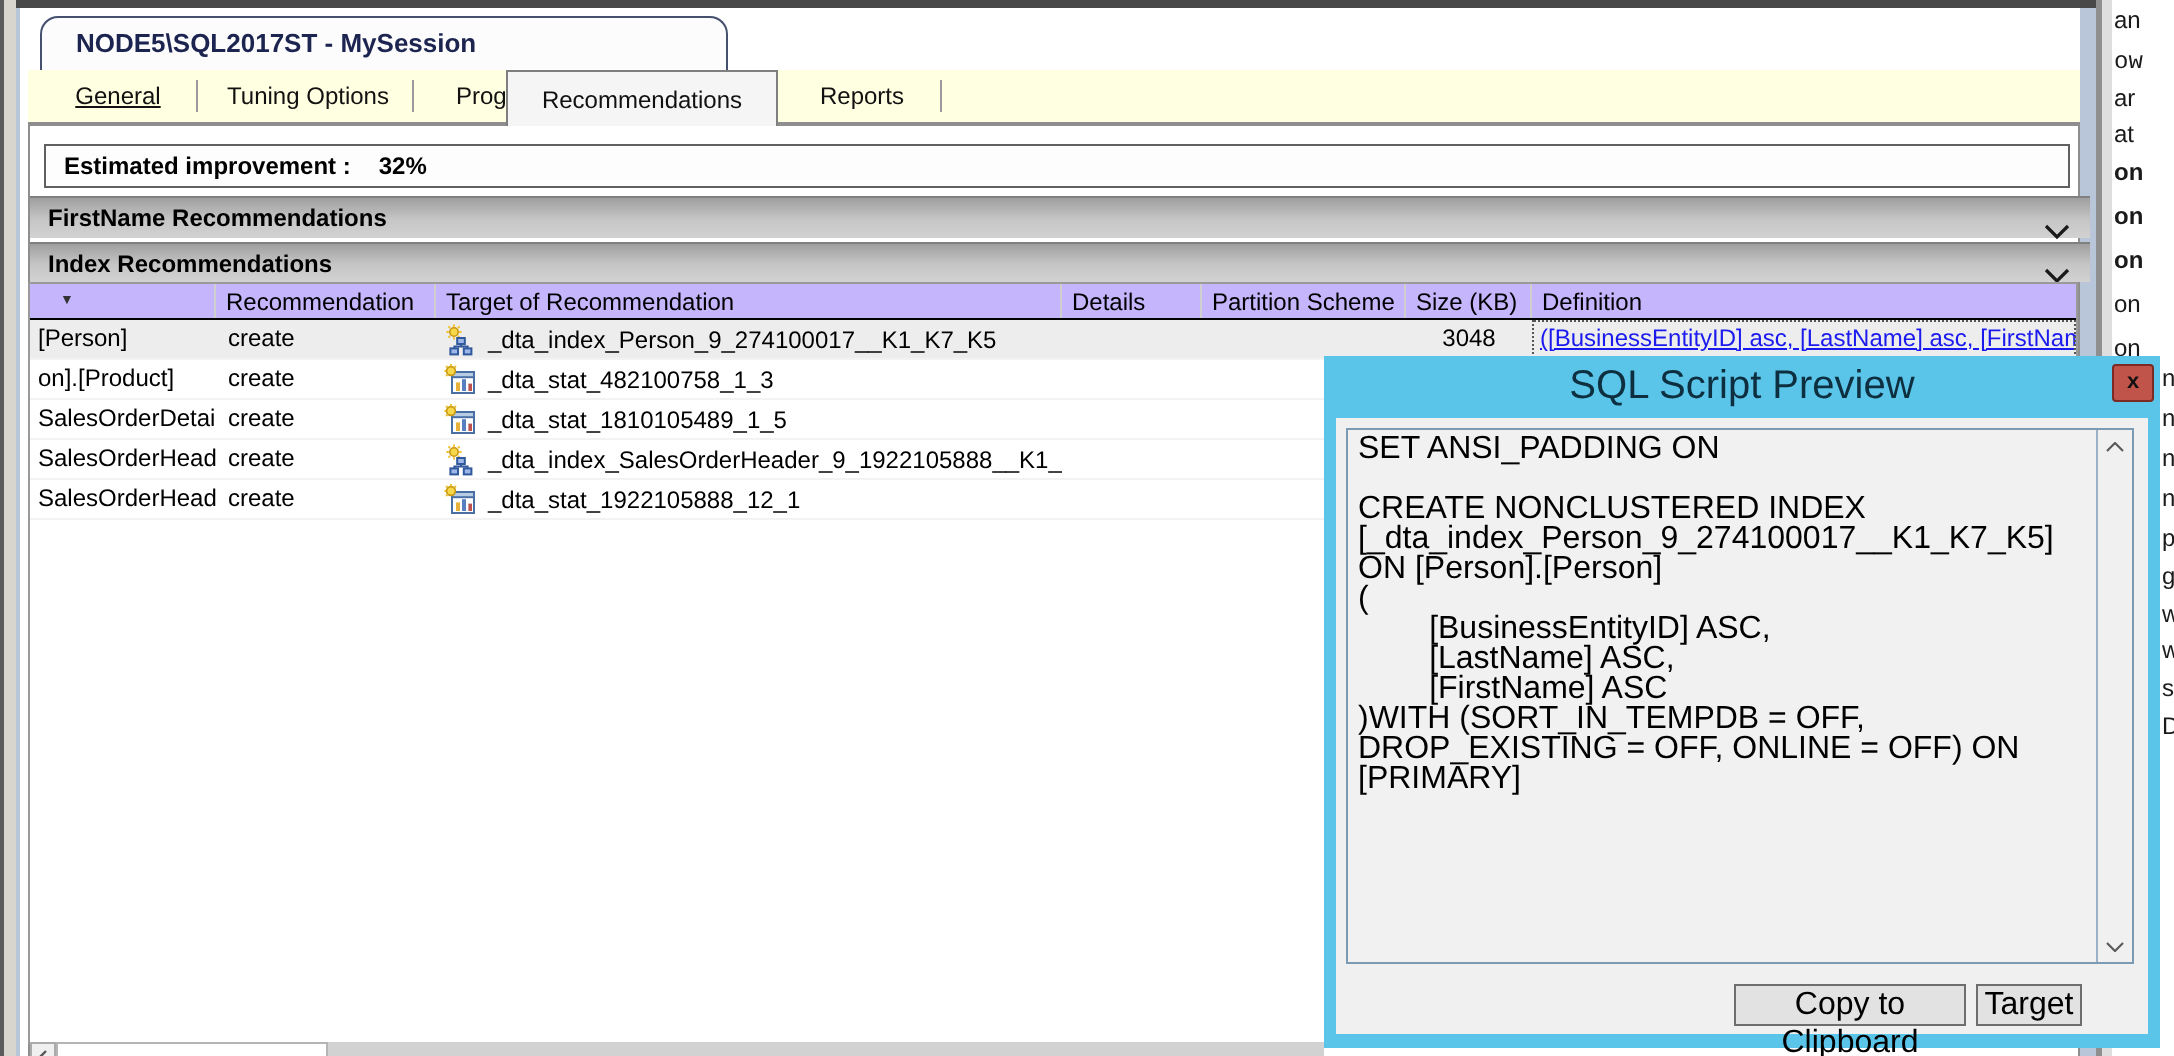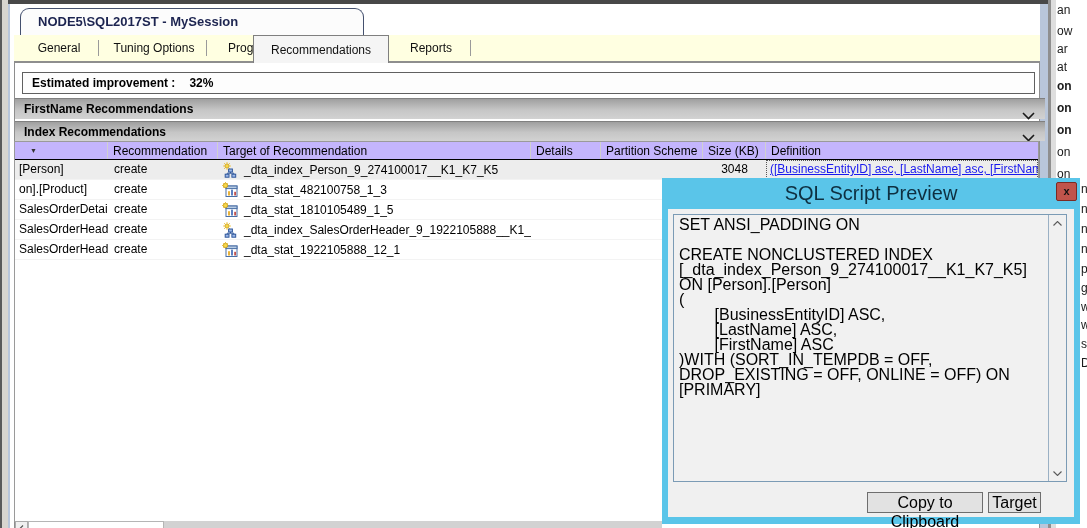--- a/index.html
+++ b/index.html
@@ -19,21 +19,21 @@
   
   .window-frame{left:8px;top:4px;width:1040px;height:524px;background:#b9c6da;}
   .window-bg{left:10px;top:4px;width:1030px;height:524px;background:#ffffff;}
 
   .session-tab{left:20px;top:8px;width:344px;height:27px;background:#fcfcfc;
     border:1px solid #44506e;border-bottom:none;border-radius:9px 9px 0 0;
     font-weight:bold;font-size:13px;color:#1c2450;line-height:26px;padding-left:17px;box-sizing:border-box;}
 
   .tab-strip{left:14px;top:35px;width:1026px;height:27px;background:#ffffe1;border-bottom:1px solid #8e8e8e;box-sizing:border-box;}
   .tab{position:absolute;top:36px;height:25px;line-height:25px;text-align:center;color:#111;cursor:default;}
-  .tab-general{left:24px;width:70px;}
+  .tab-general{left:24px;width:70px;text-decoration:underline;}
   .tab-tuning{left:106px;width:96px;}
   .tab-progress{left:214px;width:76px;}
   .tab-selected{left:253px;top:35px;width:136px;height:28px;line-height:28px;background:#f5f5f5;
     border:1px solid #7f7f7f;border-bottom:none;z-index:3;box-sizing:border-box;}
   .tab-reports{left:398px;width:66px;}
   .tab-divider{position:absolute;top:40px;height:16px;width:1px;background:#9a9a9a;}
 
   .content-panel{left:14px;top:62px;width:1026px;height:466px;background:#fff;border:1px solid #8e8e8e;border-bottom:none;box-sizing:border-box;}
 
   .ei-bar{left:22px;top:72px;width:1013px;height:22px;background:#fdfdfd;border:1px solid #606060;
@@ -96,21 +96,21 @@
 
 <div id="app">
 
   <div class="abs top-strip"></div>
   <div class="abs left-strip-dark"></div>
   <div class="abs left-strip-light"></div>
   <div class="abs right-div-a"></div>
   <div class="abs right-div-b"></div>
   <div id="bg-frags">
       <span class="bg-frag" style="left: 1057px; top: 3px;">an</span>
-      <span class="bg-frag" style="left: 1057px; top: 24px;">ow</span>
+      <span class="bg-frag" style="left: 1057px; top: 24px; font-family: Liberation Mono, monospace;">ow</span>
       <span class="bg-frag" style="left: 1057px; top: 42px;">ar</span>
       <span class="bg-frag" style="left: 1057px; top: 60px;">at</span>
       <span class="bg-frag b" style="left: 1057px; top: 79px;">on</span>
       <span class="bg-frag b" style="left: 1057px; top: 101px;">on</span>
       <span class="bg-frag b" style="left: 1057px; top: 123px;">on</span>
       <span class="bg-frag" style="left: 1057px; top: 145px;">on</span>
       <span class="bg-frag" style="left: 1057px; top: 167px;">on</span>
       <span class="bg-frag" style="left: 1081px; top: 182px;">n</span>
       <span class="bg-frag" style="left: 1081px; top: 202px;">n</span>
       <span class="bg-frag" style="left: 1081px; top: 222px;">n</span>

